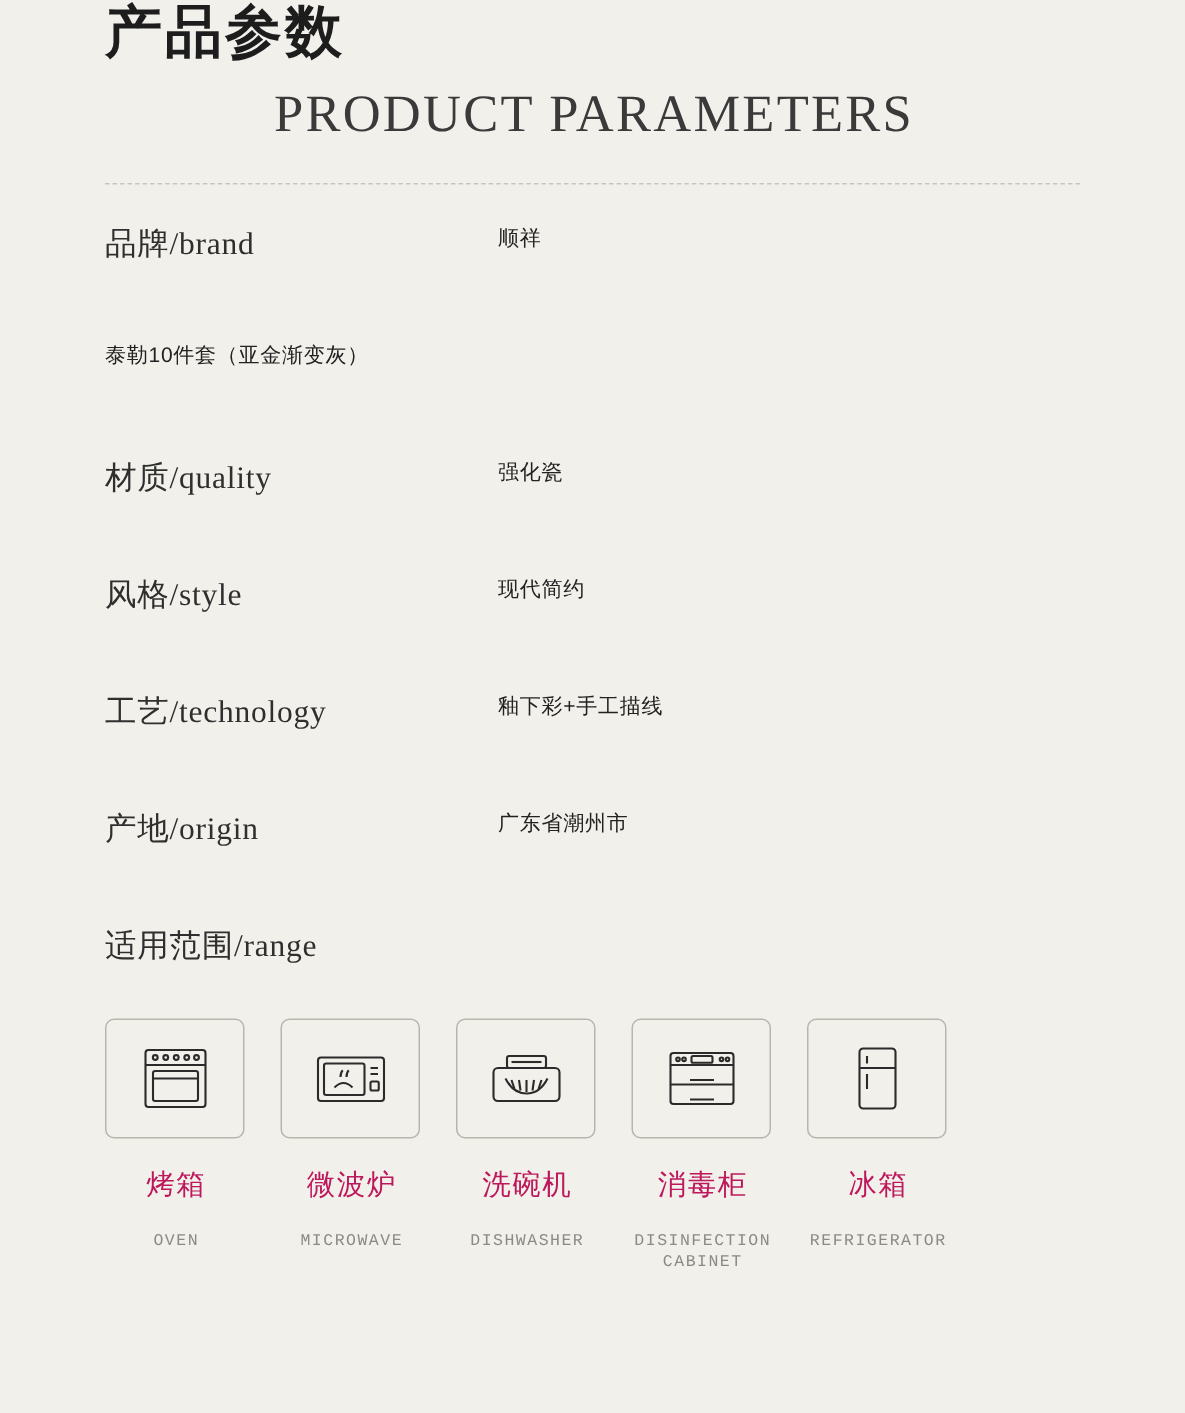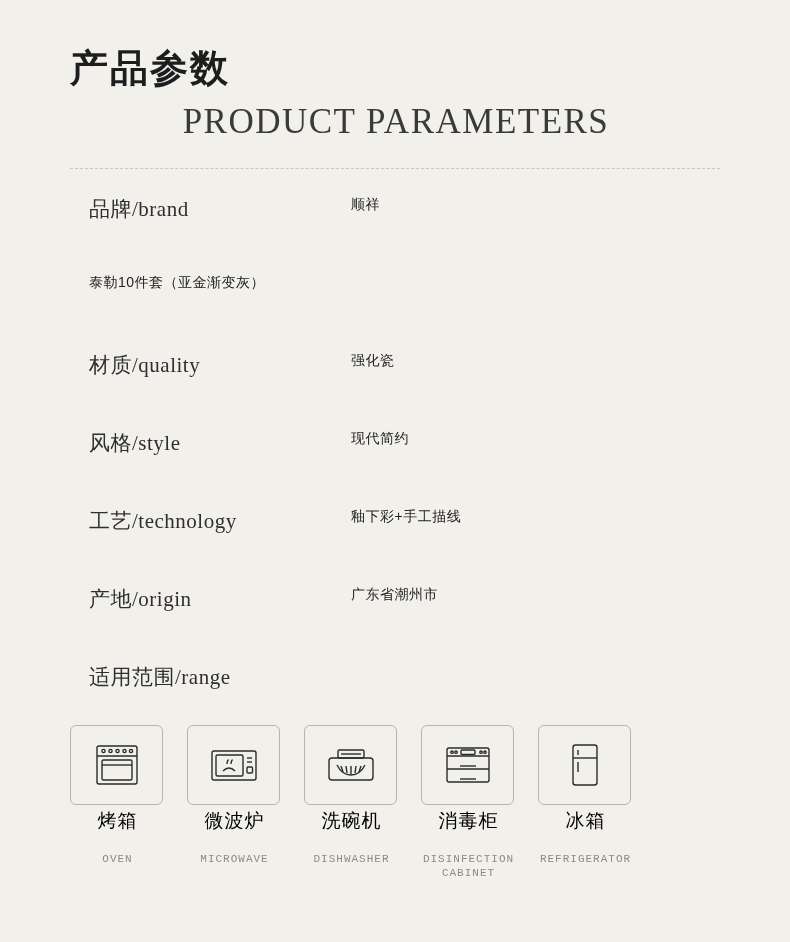--- a/index.html
+++ b/index.html
@@ -16,21 +16,20 @@
   }
   .page {
     position: relative;
     width: 790px;
     height: 942px;
     box-sizing: border-box;
     padding: 0 70px;
   }
   
   .header {
-    padding-top: 46px;
   }
   .title-cn {
     font-family: "Liberation Sans", sans-serif;
     font-weight: bold;
     font-size: 38px;
     letter-spacing: 2px;
     color: #1d1d1d;
     line-height: 1.2;
     margin: 0;
   }
@@ -46,21 +45,20 @@
   }
   .divider {
     margin-top: 26px;
     border-top: 1px dashed #c9c5bc;
     height: 0;
     width: 100%;
   }
   
   .specs {
     margin-top: 26px;
-    margin-left: 19px;
   }
   .spec-row {
     display: flex;
     align-items: flex-start;
     min-height: 78px;
   }
   .spec-label {
     width: 262px;
     flex: 0 0 262px;
     font-size: 21px;
@@ -95,23 +93,23 @@
     height: 80px;
     border: 1px solid #b9b5ac;
     border-radius: 6px;
     background: #f2f0eb;
     display: flex;
     align-items: center;
     justify-content: center;
     box-sizing: border-box;
   }
   .appliance-name {
-    margin-top: 3px;
+    margin-top: 18px;
     font-size: 19px;
-    color: #000000;
+    color: #be185d;
     letter-spacing: 1px;
   }
   .appliance-en {
     margin-top: 18px;
     font-family: Liberation Mono, monospace;
     font-size: 11px;
     letter-spacing: 1px;
     color: #8d8a84;
     line-height: 1.3;
   }

